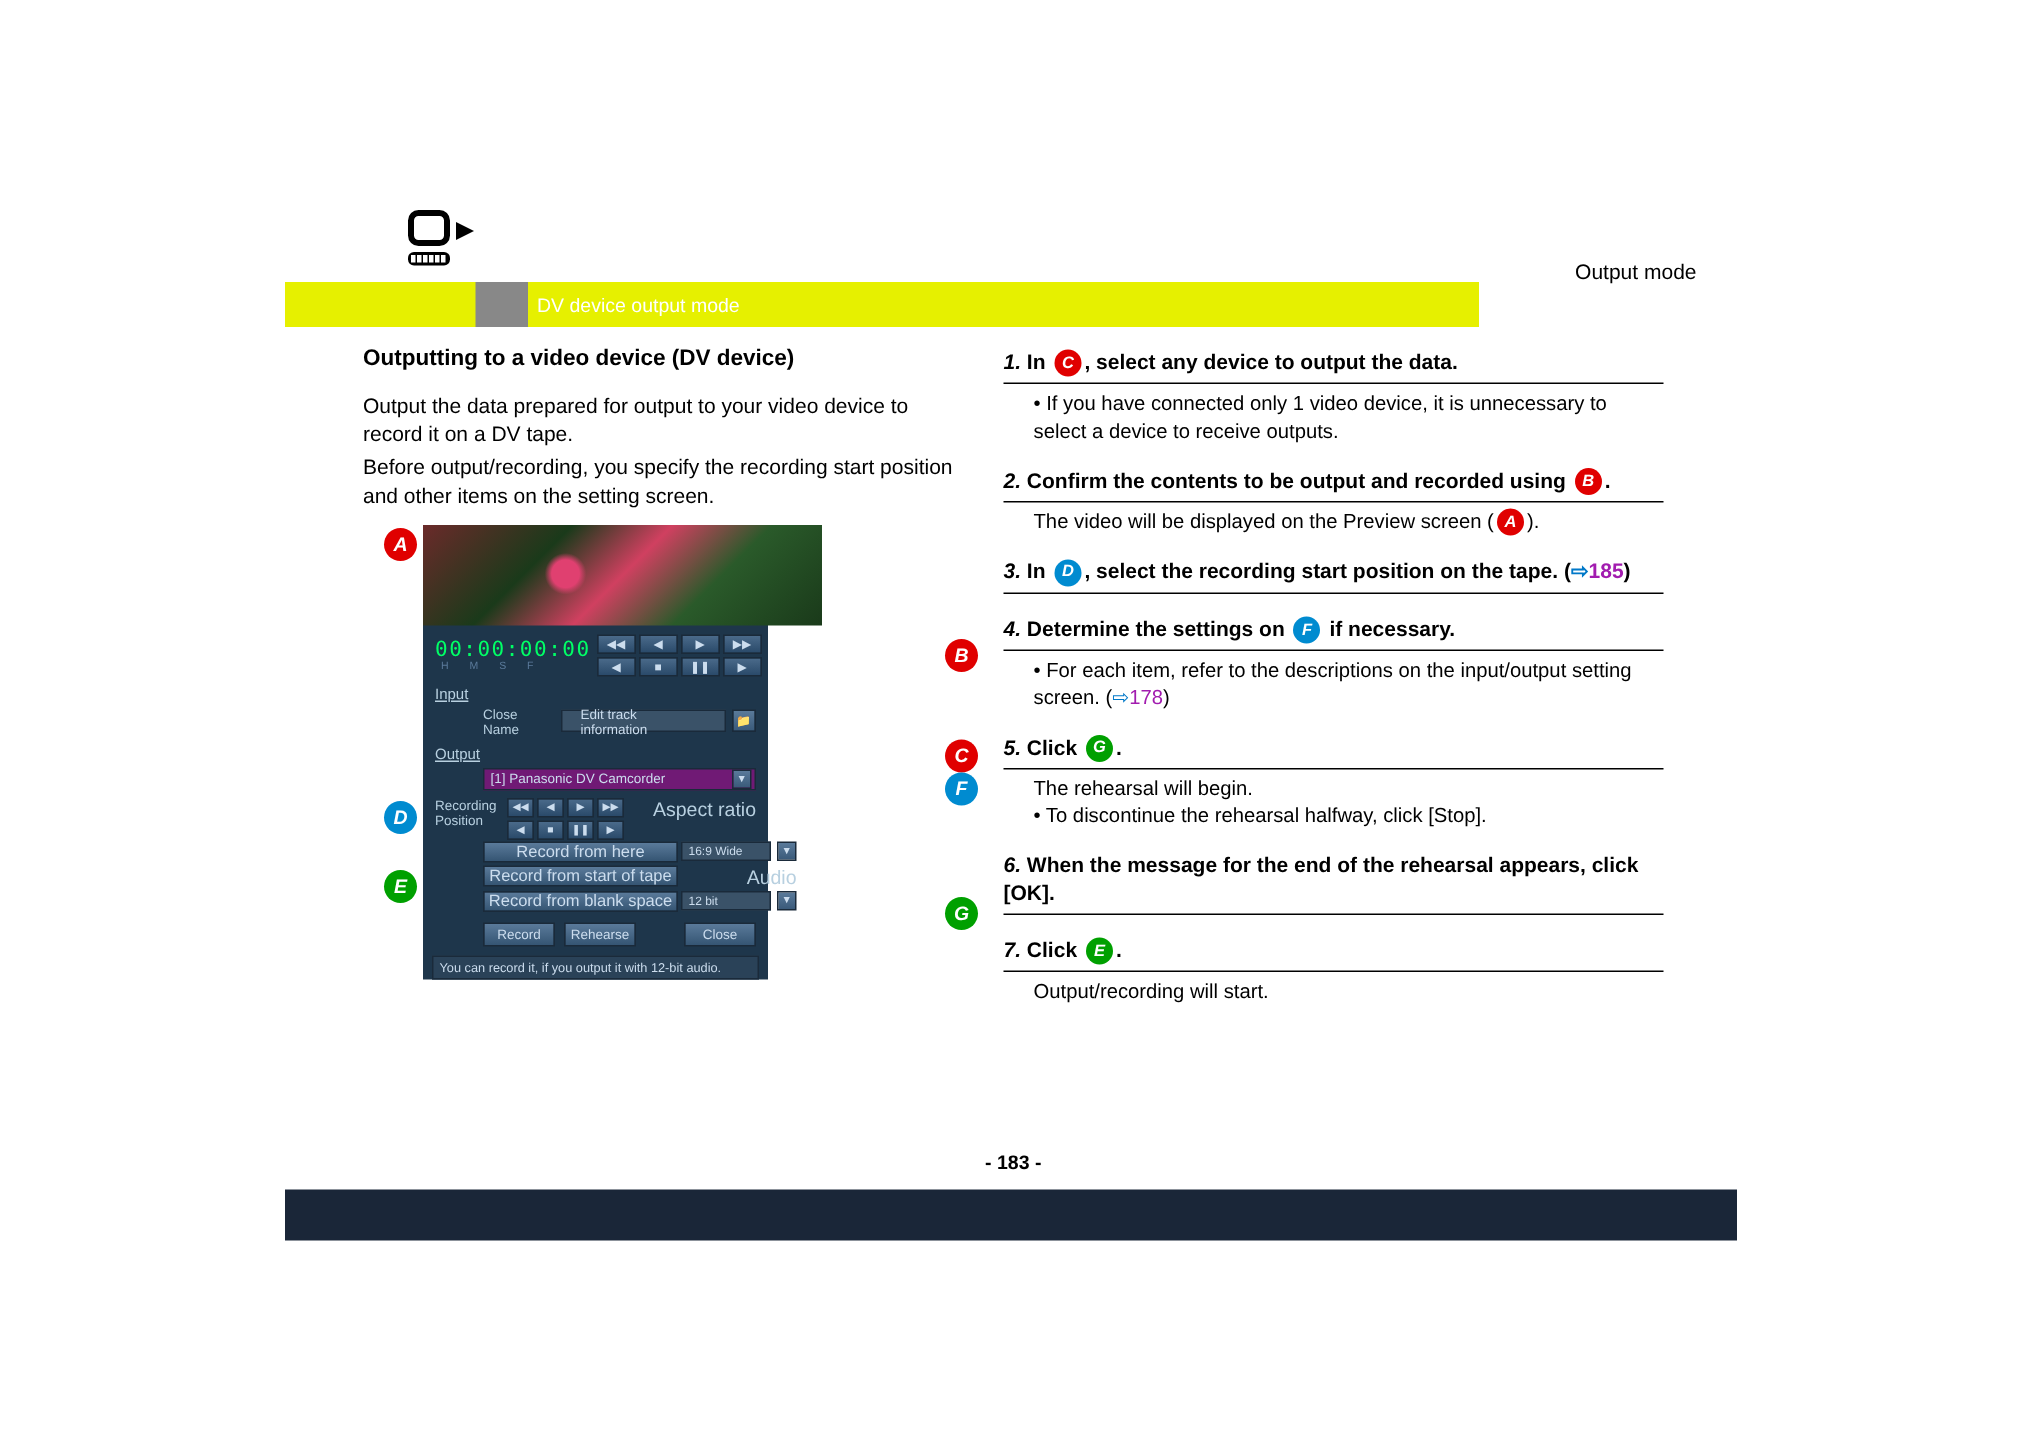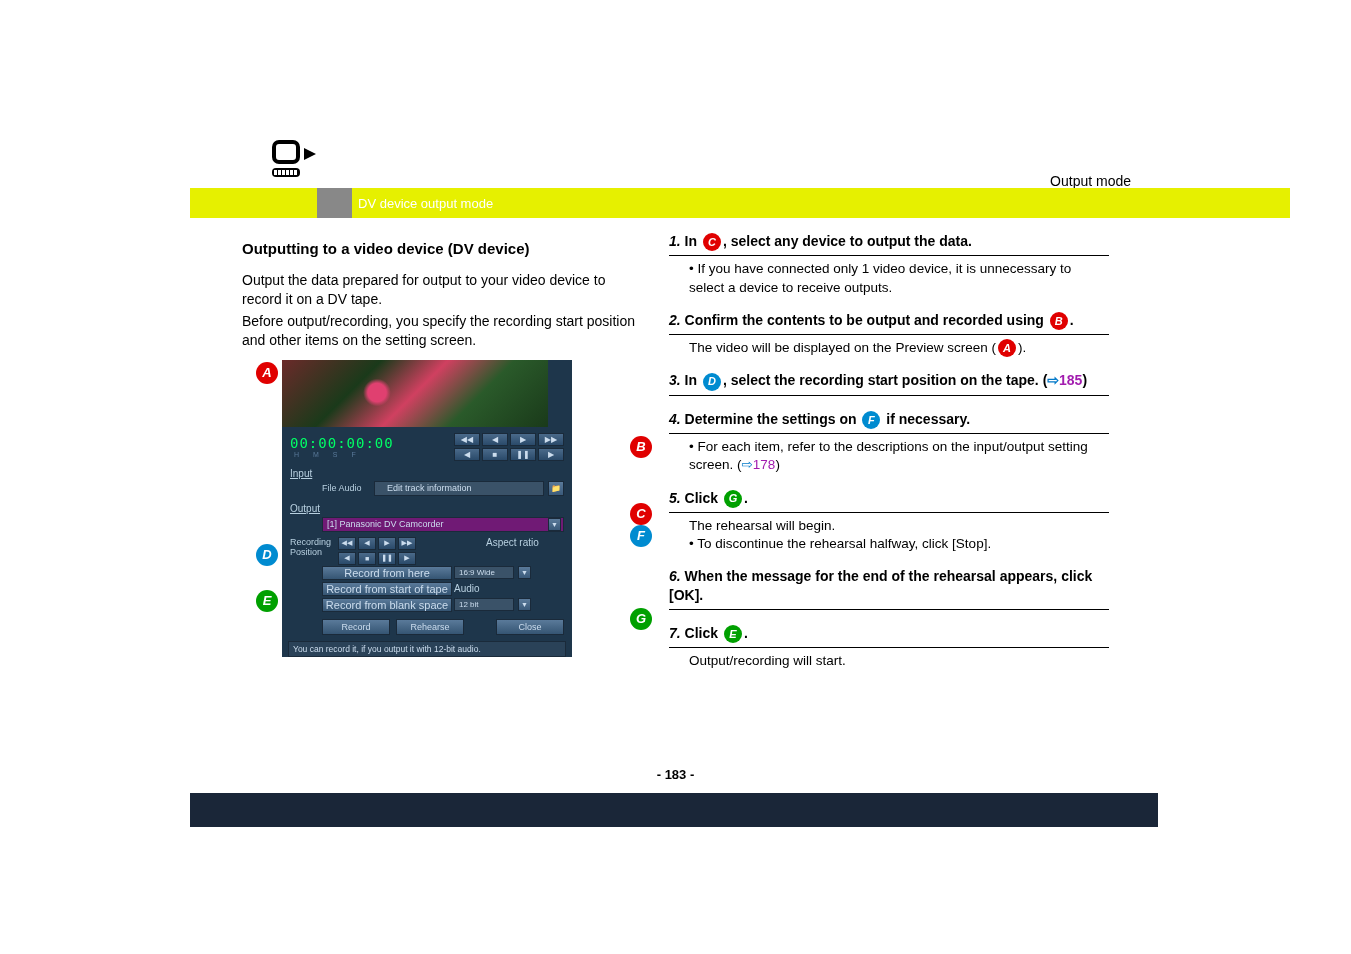--- a/index.html
+++ b/index.html
@@ -1,66 +1,66 @@
 <!DOCTYPE html>
 <html><head>
 <meta charset="utf-8">
 <style>
 * { margin: 0; padding: 0; box-sizing: border-box; }
 body { font-family: Arial, Helvetica, sans-serif; background: #fff; width: 1351px; height: 954px; position: relative; color: #000; }
 .page-container { position: relative; width: 100%; height: 100%; }
 .logo-area { position: absolute; left: 270px; top: 140px; }
 .logo-icon { width: 50px; height: 40px; }
 .top-right-label { position: absolute; right: 220px; top: 173px; font-size: 14px; }
-.yellow-bar { position: absolute; left: 190px; top: 188px; width: 1100px; height: 30px; background: #e6f000; display: flex; align-items: stretch; }
+.yellow-bar { position: absolute; left: 190px; top: 188px; width: 796px; height: 30px; background: #e6f000; display: flex; align-items: stretch; }
 .yellow-left { width: 127px; background: #e6f000; }
 .gray-block { width: 35px; background: #888; }
 .breadcrumb { flex: 1; background: #e6f000; color: #fff; font-size: 13px; padding-left: 6px; display: flex; align-items: center; }
-.content-left { position: absolute; left: 242px; top: 240px; width: 400px; }
+.content-left { position: absolute; left: 242px; top: 230px; width: 400px; }
 .content-right { position: absolute; left: 669px; top: 232px; width: 440px; font-size: 14px; line-height: 1.35; }
 .section-title { font-weight: bold; font-size: 15px; margin-bottom: 14px; }
 .body-text { font-size: 14px; line-height: 1.35; margin-bottom: 3px; }
 .screenshot-wrapper { position: relative; margin-top: 10px; margin-left: 40px; width: 340px; }
 .circle-label { position: absolute; width: 22px; height: 22px; border-radius: 50%; color: #fff; font-weight: bold; font-size: 13px; display: flex; align-items: center; justify-content: center; font-style: italic; }
 .circle-A { background: #e00000; }
 .circle-B { background: #e00000; }
 .circle-C { background: #e00000; }
 .circle-D { background: #008bd0; }
 .circle-E { background: #00a000; }
 .circle-F { background: #008bd0; }
 .circle-G { background: #00a000; }
 .circle-inline { display: inline-flex; vertical-align: middle; width: 18px; height: 18px; font-size: 11px; border-radius: 50%; color: #fff; font-weight: bold; align-items: center; justify-content: center; font-style: italic; margin: 0 2px; }
 .ci-A { background: #e00000; }
 .ci-B { background: #e00000; }
 .ci-C { background: #e00000; }
 .ci-D { background: #008bd0; }
 .ci-E { background: #00a000; }
 .ci-F { background: #008bd0; }
 .ci-G { background: #00a000; }
-.sshot { background: #1e364b; width: 290px; }
+.sshot { background: #1e364b; width: 230px; }
 .preview-img { width: 266px; height: 67px; background: linear-gradient(135deg,#6b2a2a 0%,#1a3a1a 30%,#d04060 50%,#2a5a2a 70%,#1a3a1a 100%); position: relative; }
 .preview-img::after { content:""; position:absolute; left:80px; top:15px; width:30px; height:35px; background:radial-gradient(circle,#e04070 40%,transparent 60%); }
 .timecode-row { padding: 6px 8px 4px; display: flex; align-items: center; gap: 4px; }
 .timecode { color: #00ff66; font-family: monospace; font-size: 14px; letter-spacing: 1px; }
 .tc-sub { color:#5a7a9a; font-size:7px; letter-spacing:6px; margin-left:4px; }
 .transport-btns { display: flex; gap: 2px; margin-left: auto; }
 .tbtn { width: 26px; height: 13px; background: linear-gradient(#4a6a8a,#2a4a6a); border:1px solid #1a2a3a; display:flex; align-items:center; justify-content:center; color:#cde; font-size:8px; }
 .tbtn2 { margin-top:2px; }
 .section-label { color: #b8d0e0; font-size: 10px; padding: 3px 8px 1px; text-decoration: underline; }
 .field-row { padding: 1px 8px 4px 40px; display: flex; align-items: center; gap: 4px; }
 .field-label { color: #b8d0e0; font-size: 9px; width: 48px; }
 .field-input { flex: 1; height: 15px; background: #3a5268; border: 1px solid #1a2a3a; color: #cde; font-size: 9px; padding: 0 12px; display:flex; align-items:center; }
 .folder-btn { width: 16px; height: 15px; background: linear-gradient(#5a7a9a,#3a5a7a); border: 1px solid #1a2a3a; display:flex;align-items:center;justify-content:center;color:#fd8;font-size:8px; }
 .dropdown-row { padding: 2px 8px 2px 40px; }
 .dropdown { height: 15px; background: #701a75; border: 1px solid #1a2a3a; display: flex; align-items: center; padding: 0 2px 0 4px; color: #cde; font-size: 9px; }
 .dd-arrow { width: 13px; height: 13px; background: linear-gradient(#5a7a9a,#3a5a7a); border:1px solid #1a2a3a; margin-left: auto; color:#cde; font-size:7px; display:flex;align-items:center;justify-content:center; }
 .rcbtn { height: 13px; background: linear-gradient(#4a6a8a,#2a4a6a); border: 1px solid #1a2a3a; color:#cde; font-size:7px; display:flex;align-items:center;justify-content:center; }
 .wide-btn { height: 14px; background: linear-gradient(#5a7a9a,#355573); border: 1px solid #1a2a3a; color: #cde; font-size: 11px; display: flex; align-items: center; justify-content: center; }
 .settings-grid { display: grid; grid-template-columns: 130px 60px 15px; gap: 2px; padding: 1px 8px 1px 40px; align-items:center; }
-.sg-label { color: #b8d0e0; font-size: 10px; text-align:left; }
+.sg-label { color: #b8d0e0; font-size: 13px; text-align:right; }
 .sg-val { background: #3a5268; border: 1px solid #1a2a3a; color: #cde; font-size: 8px; height: 13px; display:flex;align-items:center;padding:0 4px; }
 .bottom-row { display: flex; gap: 6px; padding: 6px 8px 2px 40px; }
 .b-btn { flex: 1; height: 16px; background: linear-gradient(#5a7a9a,#355573); border: 1px solid #1a2a3a; color: #cde; font-size: 9px; display: flex; align-items: center; justify-content: center; }
 .status-bar { margin: 4px 6px 6px; background: #2a4258; border: 1px solid #1a2a3a; color: #cde; font-size: 8.5px; padding: 2px 4px; }
 .step { margin-bottom: 4px; }
 .step-num { font-weight: bold; font-style: italic; }
 .step-head { font-weight: bold; }
 .step-underline { border-bottom: 1px solid #000; padding-bottom: 4px; margin-bottom: 4px; }
 .step-body { margin-left: 20px; margin-bottom: 14px; font-size: 13.5px; }
 .link-ref { color: #a21caf; }
@@ -131,21 +131,21 @@
                 <div class="tbtn">◀</div>
                 <div class="tbtn">■</div>
                 <div class="tbtn">❚❚</div>
                 <div class="tbtn">▶</div>
               </div>
             </div>
           </div>
         </div>
         <div class="section-label">Input</div>
         <div class="field-row">
-          <div class="field-label">File Audio</div>
+          <div class="field-label">Close Name</div>
           <div class="field-input">Edit track information</div>
           <div class="folder-btn">📁</div>
         </div>
         <div class="section-label">Output</div>
         <div class="dropdown-row">
           <div class="dropdown">
             <span>[1] Panasonic DV Camcorder</span>
               <div class="dd-arrow">▼</div>
           </div>
         </div>

